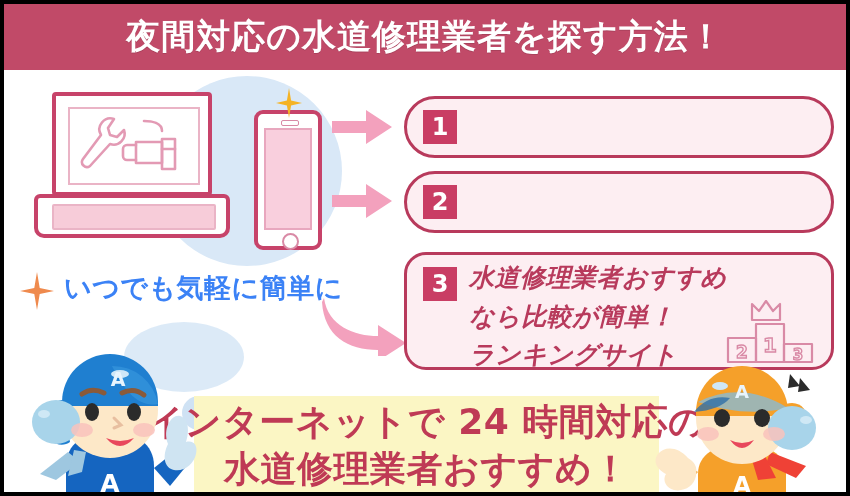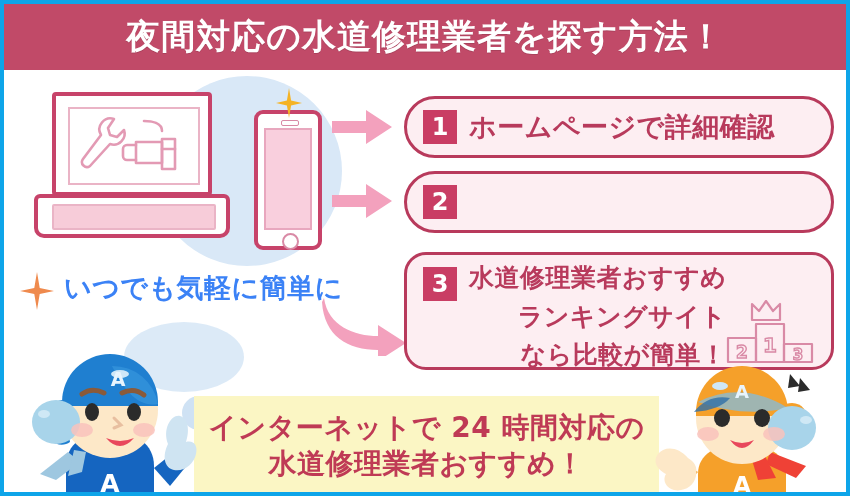--- a/index.html
+++ b/index.html
@@ -4,24 +4,23 @@
 <style>
   html,body{margin:0;padding:0;}
   body{
     width:850px;height:496px;overflow:hidden;
     font-family:"DejaVu Sans","Liberation Sans",sans-serif;
     background:#ffffff;
   }
   #infographic{
     position:relative;width:850px;height:496px;
     box-sizing:border-box;
-    border:4px solid #0ea5e9;
+    border:4px solid #000000;
     background:#ffffff;
     overflow:hidden;
-    text-align:right;
   }
   
   .title-bar{
     position:absolute;left:0;top:0;width:842px;height:66px;
     background:#c14a68;
     display:flex;align-items:center;justify-content:center;
   }
   .title-text{
     color:#ffffff;font-size:34px;font-weight:bold;
     letter-spacing:1px;white-space:nowrap;
@@ -114,31 +113,31 @@
     width:34px;height:34px;margin-left:16px;margin-right:12px;
     background:#c93d64;color:#ffffff;
     display:flex;align-items:center;justify-content:center;
     font-size:24px;font-weight:bold;line-height:1;
   }
   .step-3 .badge{margin-top:12px;}
   .step-label{
     color:#b83a5c;font-size:27px;font-weight:bold;white-space:nowrap;
     letter-spacing:.5px;line-height:1.02;
   }
-  .step-3 .step-label{margin-top:8px;font-size:25px;line-height:1.22;}
+  .step-3 .step-label{margin-top:8px;font-size:25px;line-height:1.22;font-style:italic;}
   
   .podium{position:absolute;left:718px;top:296px;width:96px;height:64px;}
   
   .yellow-box{
     position:absolute;left:190px;top:392px;width:465px;height:100px;
     background:#fbf6c4;
     display:flex;flex-direction:column;align-items:center;justify-content:center;
   }
   .yellow-line{
-    color:#bf3a55;font-size:28px;font-weight:bold;white-space:nowrap;
+    color:#bf3a55;font-size:36px;font-weight:bold;white-space:nowrap;
     line-height:1.3;letter-spacing:.5px;
   }
   
   .mascot{position:absolute;}
   .mascot-blue{left:4px;top:322px;width:196px;height:170px;}
   .mascot-orange{left:646px;top:352px;width:200px;height:140px;}
 </style>
 </head>
 <body>
 
@@ -197,35 +196,32 @@
     </svg>
   </div>
   <div class="arrow arrow-3">
     <svg width="86" height="60" viewBox="0 0 86 60">
       <path d="M2 2 C6 30 32 40 56 40 l0 -11 l28 18 -28 18 l0 -11 C26 54 2 40 0 6 z" fill="#f3a1bd"></path>
     </svg>
   </div>
 
   <div class="step step-1">
     <div class="badge">1</div>
-    <div>
-      <div class="step-label">ホームページで詳細確認</div>
-    </div>
   </div>
 
   <div class="step step-2">
     <div class="badge">2</div>
   </div>
 
   <div class="step step-3">
     <div class="badge">3</div>
     <div>
       <div class="step-label">水道修理業者おすすめ</div>
+      <div class="step-label">なら比較が簡単！</div>
       <div class="step-label">ランキングサイト</div>
-      <div class="step-label">なら比較が簡単！</div>
     </div>
   </div>
 
   <div class="podium">
     <svg width="96" height="64" viewBox="0 0 96 64">
       <g fill="none" stroke="#d98aa6" stroke-width="2.2" stroke-linejoin="round">
         <path d="M30 20 v-16 l7 7 l7 -10 l7 10 l7 -7 v16 z"></path>
       </g>
       <g fill="none" stroke="#d98aa6" stroke-width="2.2" stroke-linejoin="round">
         <path d="M34 24 h28 v38 h-28 z"></path>

